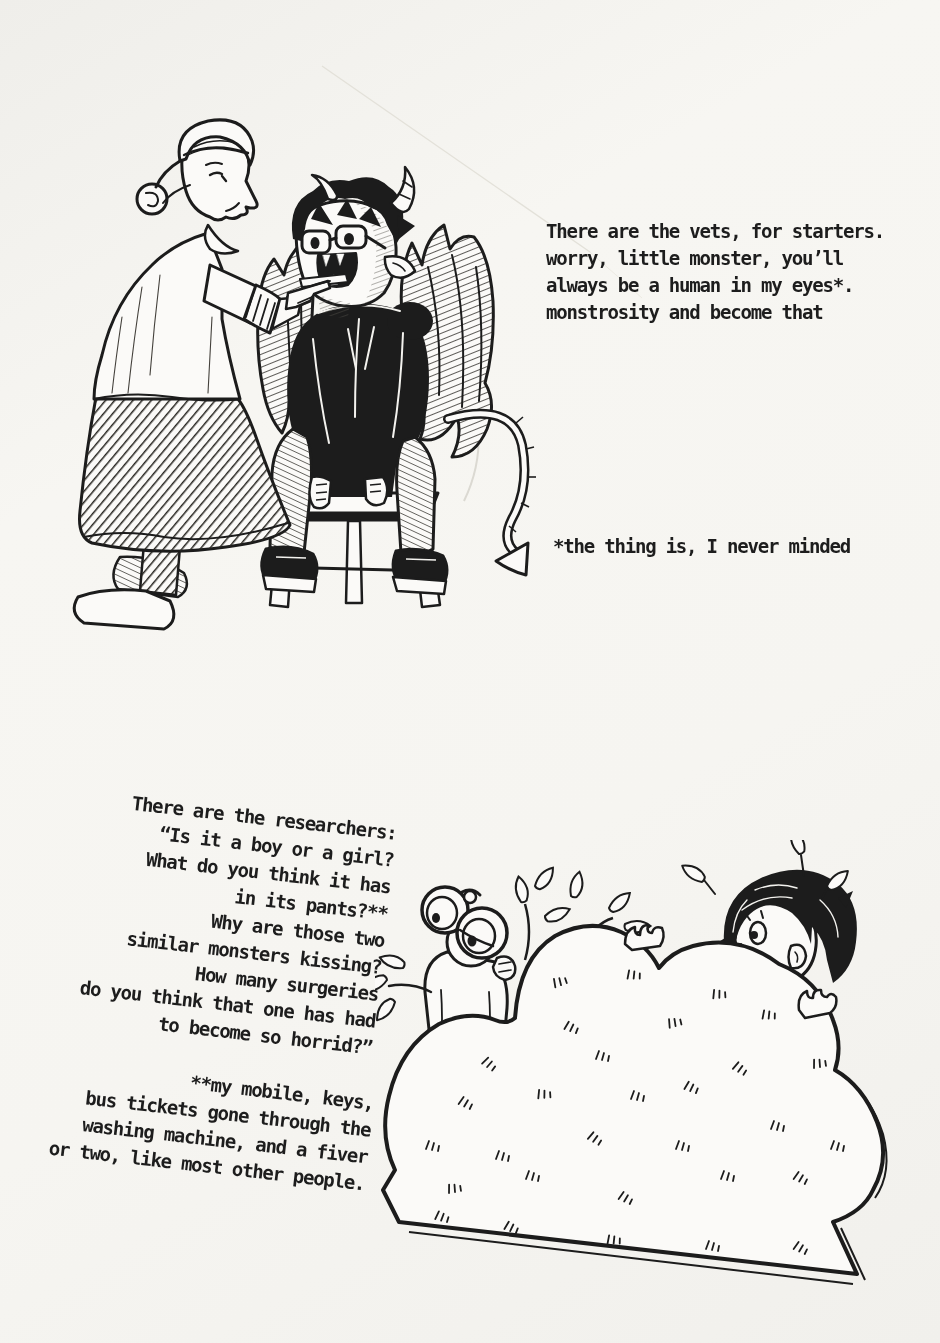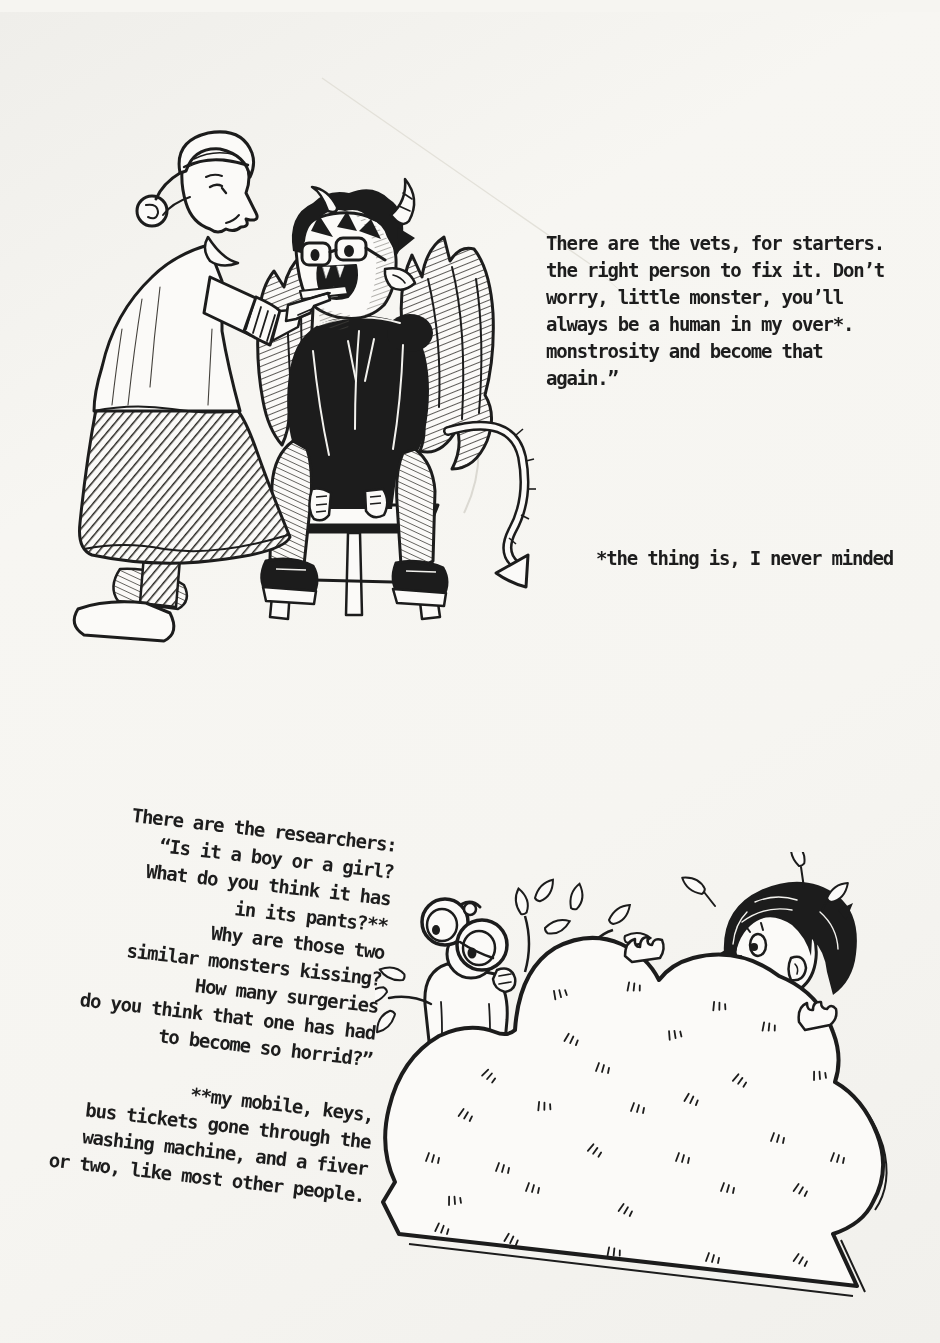--- a/index.html
+++ b/index.html
@@ -1,19 +1,19 @@
 <!DOCTYPE html>
 <html><head>
 <meta charset="utf-8">
 <style>
   html,body{margin:0;padding:0;}
   body{width:940px;height:1343px;position:relative;overflow:hidden;
        font-family:"DejaVu Sans Mono",monospace;}
   .page{position:absolute;inset:0;
-        background:linear-gradient(150deg,#efeeea 0%,#f7f6f2 28%,#f6f5f1 62%,#f1f0ec 100%);margin-top:12px;}
+        background:linear-gradient(150deg,#efeeea 0%,#f7f6f2 28%,#f6f5f1 62%,#f1f0ec 100%);}
   .ill{position:absolute;}
   .tw{position:absolute;font-weight:bold;font-size:19px;line-height:27px;
       letter-spacing:-1.2px;white-space:nowrap;color:#1d1d1d;}
   .tw .ln{display:block;}
   .right{text-align:right;}
   .rot{transform:rotate(6.5deg);transform-origin:top right;}
   svg{display:block;}
 </style>
 </head>
 <body style="background: rgb(246, 245, 241);">
@@ -184,28 +184,26 @@
       <circle cx="92" cy="94" r="15" fill="#fbfaf8" stroke="#1c1c1c" stroke-width="3"></circle>
       <path d="M86,88 Q98,86 98,96 Q96,104 88,100" fill="none" stroke="#1c1c1c" stroke-width="2"></path>
       <path d="M120,56 Q103,66 96,82" fill="none" stroke="#1c1c1c" stroke-width="3"></path>
       <path d="M130,80 Q112,86 103,98" fill="none" stroke="#1c1c1c" stroke-width="2"></path>
       <path d="M148,120 Q162,142 178,146 Q162,152 150,144 Q141,132 148,120 Z" fill="#fbfaf8" stroke="#1c1c1c" stroke-width="2.5"></path>
     </g>
   </svg>
 
   <div class="tw" style="left: 546px; top: 218px; width: 352px; color: rgb(29, 29, 29);">
     <span class="ln">There are the vets, for starters.</span>
-    <span class="ln">the right person to fix it. Don’t</span>
     <span class="ln">worry, little monster, you’ll</span>
-    <span class="ln">always be a human in my over*.</span>
+    <span class="ln">always be a human in my eyes*.</span>
     <span class="ln">monstrosity and become that</span>
-    <span class="ln">again.”</span>
   </div>
 
-  <div class="tw" style="left: 553px; top: 533px; width: 340px; color: rgb(29, 29, 29); text-align: right;">
+  <div class="tw" style="left: 553px; top: 533px; width: 340px; color: rgb(29, 29, 29);">
     <span class="ln">*the thing is, I never minded</span>
   </div>
 
   <div class="tw right rot" style="left: 58px; top: 820px; width: 340px; color: rgb(29, 29, 29);">
     <span class="ln">There are the researchers:</span>
     <span class="ln">“Is it a boy or a girl?</span>
     <span class="ln">What do you think it has</span>
     <span class="ln">in its pants?**</span>
     <span class="ln">Why are those two</span>
     <span class="ln">similar monsters kissing?</span>

